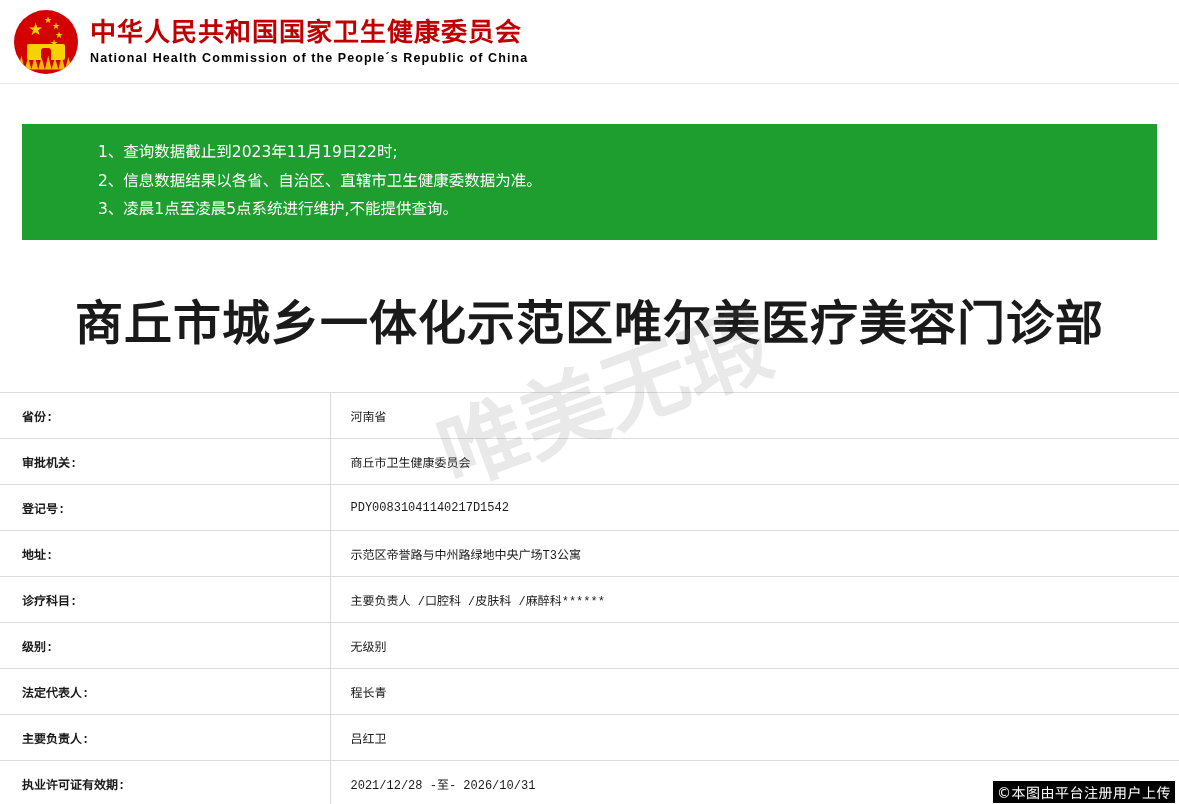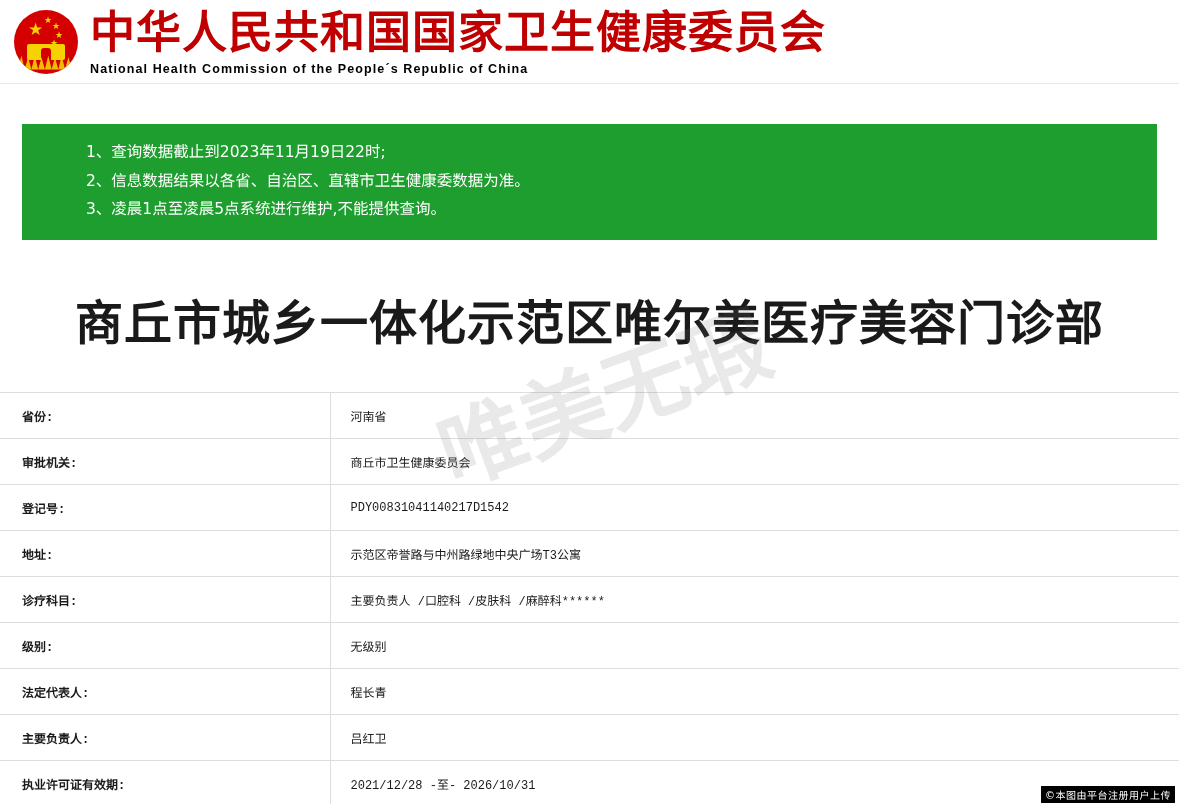--- a/index.html
+++ b/index.html
@@ -72,21 +72,21 @@
     position: absolute;
     left: 4px; right: 4px; bottom: 4px;
     height: 14px;
     background: #f5d200;
     clip-path: polygon(0% 100%, 6% 0%, 12% 100%, 18% 10%, 24% 100%, 30% 0%, 36% 100%, 42% 12%, 48% 100%, 54% 0%, 60% 100%, 66% 12%, 72% 100%, 78% 0%, 84% 100%, 90% 10%, 96% 100%);
     opacity: .9;
   }
   .title-block { display: flex; flex-direction: column; justify-content: center; }
   .cn-title {
     font-family: "DejaVu Sans", "Liberation Sans", sans-serif;
-    font-size: 45px;
+    font-size: 26px;
     font-weight: bold;
     color: #c00000;
     letter-spacing: 1px;
     line-height: 1.15;
     white-space: nowrap;
   }
   .en-title {
     font-size: 12.5px;
     font-weight: bold;
     color: #000000;
@@ -98,21 +98,21 @@
   
   .notice-wrap { padding: 40px 22px 0 22px; }
   .notice {
     background: #1e9e2e;
     color: #ffffff;
     padding: 14px 20px 16px 64px;
     font-size: 15.5px;
     line-height: 1.85;
     font-family: "DejaVu Sans", "Liberation Sans", sans-serif;
   }
-  .notice div { white-space: nowrap; }
+  .notice div { white-space: nowrap; margin-left: 12px; }
 
   
   .doc-title {
     text-align: center;
     font-family: "DejaVu Sans", "Liberation Sans", sans-serif;
     font-size: 48px;
     font-weight: bold;
     color: #1a1a1a;
     margin: 44px 0 38px 0;
     letter-spacing: 1px;
@@ -154,21 +154,21 @@
     pointer-events: none;
     white-space: nowrap;
     user-select: none;
   }
   .footer-mark {
     position: absolute;
     right: 4px;
     bottom: 1px;
     background: #000;
     color: #fff;
-    font-size: 10px;
+    font-size: 14px;
     padding: 1px 4px;
     font-family: "DejaVu Sans", "Liberation Sans", sans-serif;
     letter-spacing: .5px;
   }
 </style>
 </head>
 <body>
 
 <div class="header">
   <div class="emblem">

